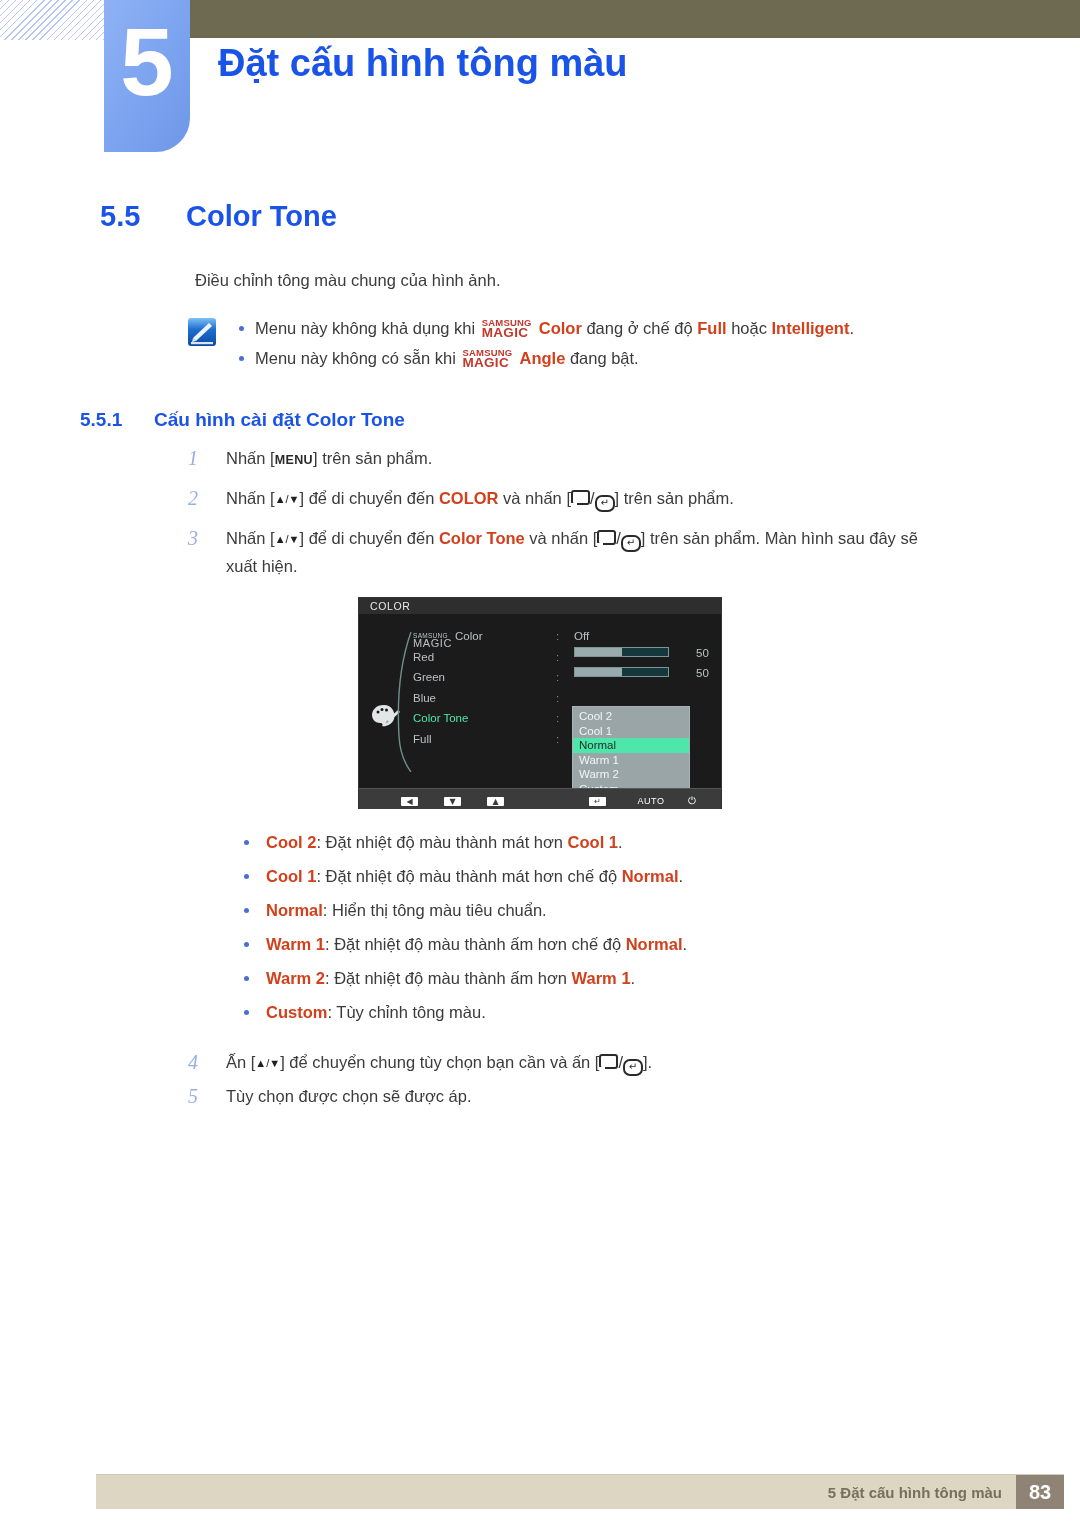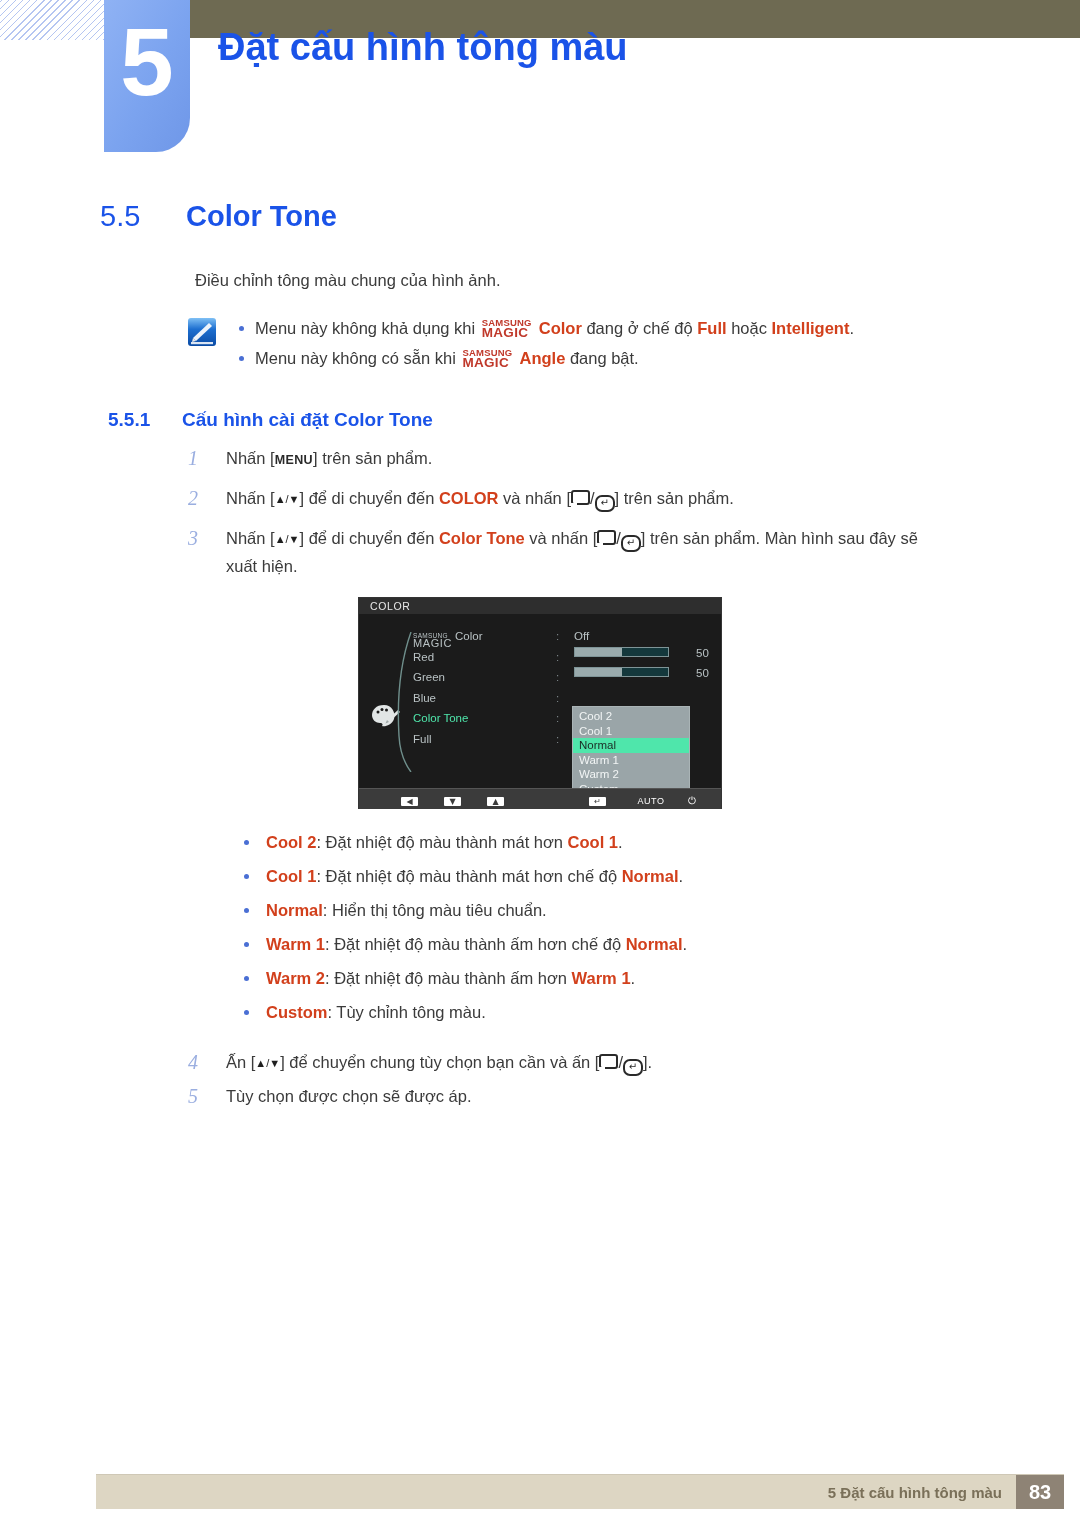--- a/index.html
+++ b/index.html
@@ -56,21 +56,21 @@
     font-weight: bold;
     line-height: 1;
     text-align: center;
     padding-top: 14px;
     box-sizing: border-box;
     font-family: "Liberation Sans", sans-serif;
   }
   .header-title {
     position: absolute;
     left: 218px;
-    top: 26px;
+    top: 42px;
     font-size: 38px;
     font-weight: bold;
     color: #1a53e8;
     letter-spacing: 0px;
     white-space: nowrap;
   }
 
   
   .content {
     position: absolute;
@@ -80,21 +80,21 @@
   }
 
   .section-head {
     display: flex;
     align-items: baseline;
     margin: 30px 0 0 0;
     padding-left: 100px;
   }
   .section-num {
     font-size: 29px;
-    font-weight: normal;
+    font-weight: bold;
     color: #1a53e8;
     width: 86px;
     flex: none;
   }
   .section-title {
     font-size: 29px;
     font-weight: bold;
     color: #1a53e8;
   }
 
@@ -163,21 +163,21 @@
     color: #c0392b;
     font-family: "Liberation Sans", sans-serif;
   }
   .rd { color: #d2401c; font-weight: bold; }
   .rdb { color: #d2401c; font-weight: bold; }
 
   
   .subsec {
     display: flex;
     margin-top: 36px;
-    padding-left: 108px;
+    padding-left: 80px;
   }
   .subsec-num {
     font-size: 19px;
     font-weight: bold;
     color: #1a53e8;
     width: 74px;
     flex: none;
   }
   .subsec-title {
     font-size: 19px;

